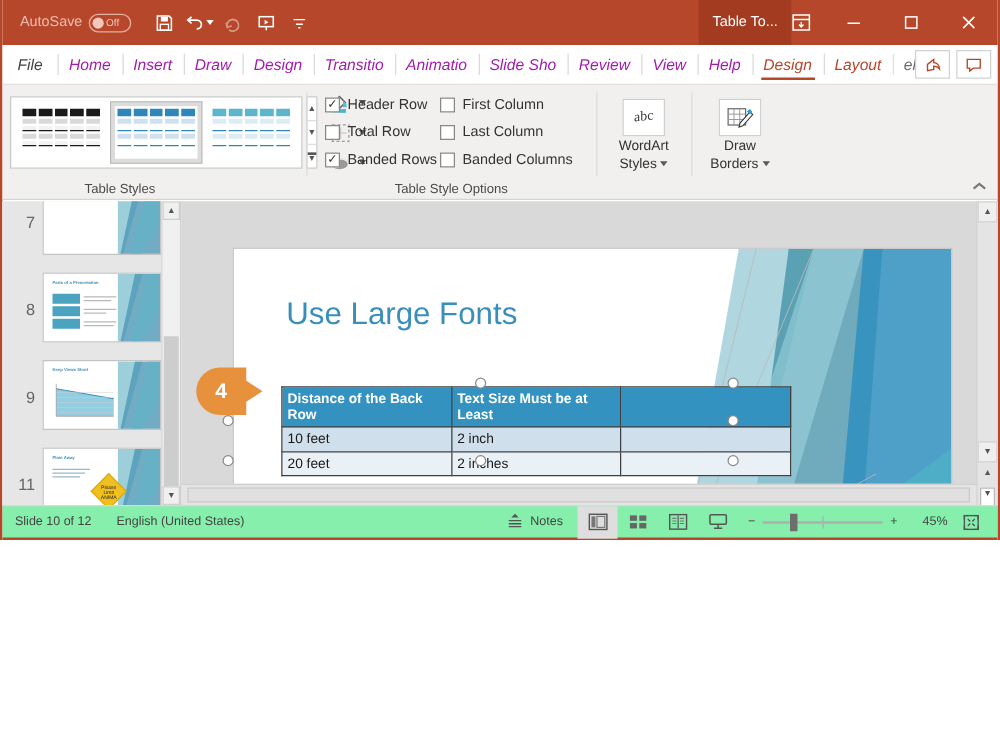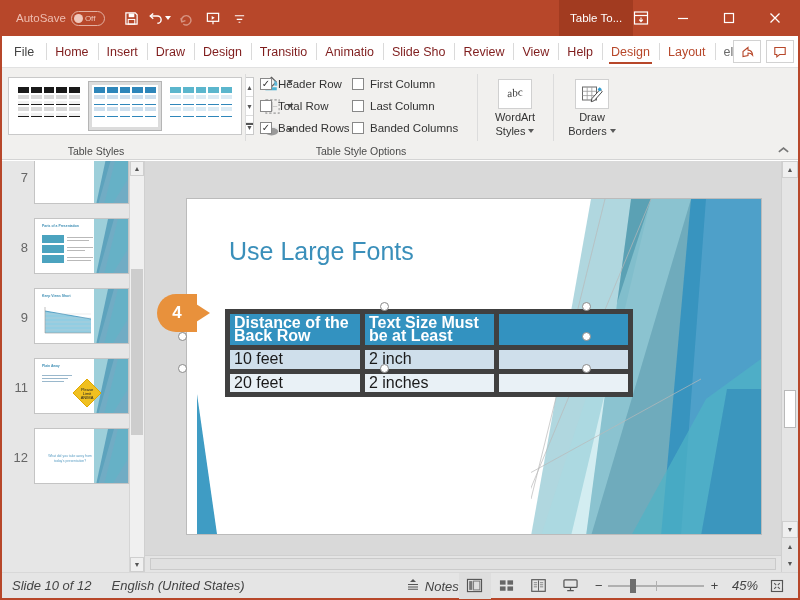--- a/index.html
+++ b/index.html
@@ -2,21 +2,21 @@
 <html><head>
 <meta charset="utf-8">
 <style>
   * { box-sizing: border-box; margin: 0; padding: 0; }
   html, body {
     width: 800px; height: 600px;
     font-family: "Liberation Sans", sans-serif;
     overflow: hidden; background: #fff;
   }
   #app {
-    width: 800px; height: 600px; position: relative;
+    width: 800px; height: 432px; position: relative;
     border: 2px solid #b7472a; border-top: none; border-bottom: none;
     background: #fff;
   }
 
   
   .titlebar {
     height: 36px; background: #b7472a; color: #fff;
     display: flex; align-items: center; position: relative;
   }
   .autosave {
@@ -48,25 +48,25 @@
   .tb-right { position: absolute; right: 0; top: 0; height: 36px; display: flex; }
   .tb-btn {
     width: 46px; height: 36px; display: flex; align-items: center;
     justify-content: center; color: #fff;
   }
   .tb-btn.ribbondisp { width: 38px; }
 
   
   .tabrow {
     height: 32px; background: #fff; display: flex; align-items: stretch;
-    position: relative; border-bottom: 1px solid #e1e1e1;
+    position: relative; border-bottom: 1px solid #e1e1e1; font-style: italic;
   }
   .tab {
     display: flex; align-items: center; padding: 0 9px;
-    font-size: 12.5px; color: #7f1d1d; position: relative; white-space: nowrap;
+    font-size: 12.5px; color: #a21caf; position: relative; white-space: nowrap;
   }
   .tab.file { color: #444; padding: 0 12px; }
   .tab + .tab::before {
     content: ""; position: absolute; left: 0; top: 7px; bottom: 7px;
     width: 1px; background: #dadada;
   }
   .tab.ctx { color: #b7472a; }
   .tab.ctx-active { color: #b7472a; }
   .tab.ctx-active::after {
     content: ""; position: absolute; left: 7px; right: 7px; bottom: 3px;
@@ -194,22 +194,22 @@
     overflow: hidden;
   }
   .slide-title {
     position: absolute; left: 42px; top: 38px; font-size: 25px; color: #3a8fba;
     font-family: "Liberation Sans", sans-serif; white-space: nowrap;
   }
 
   
   .tbl { position: absolute; left: 38px; top: 110px; width: 408px; border-collapse: collapse; }
   .tbl td {
-    font-size: 16px; padding: 3px 4px; vertical-align: top;
-    border: 5px solid #404040; line-height: 12.5px;
+    font-size: 11px; padding: 3px 4px; vertical-align: top;
+    border: 1px solid #404040; line-height: 12.5px;
   }
   .tbl .hdr { background: #3392c0; color: #fff; font-weight: bold; height: 31px; }
   .tbl .band { background: #cfdfeb; color: #1a1a1a; }
   .tbl .plain { background: #e9f1f6; color: #1a1a1a; }
   .tbl .c1 { width: 136px; }
   .tbl .c2 { width: 136px; }
   .tbl .c3 { width: 136px; }
 
   .handles { position: absolute; left: 0; top: 0; right: 0; bottom: 0; pointer-events: none; }
   .hdl {
@@ -244,27 +244,26 @@
   .vs-bottom { position: absolute; left: 0; right: 0; bottom: 0; }
   .hscroll {
     position: absolute; left: 0; right: 17px; bottom: 0; height: 17px;
     background: #e4e4e4; border-top: 1px solid #d0d0d0;
   }
   .hs-track { position: absolute; left: 5px; right: 5px; top: 2px; bottom: 2px; background: #e0e0e0; border: 1px solid #cacaca; }
 
   
   .statusbar {
     position: absolute; left: 0; right: 0; bottom: 0; height: 28px;
-    background: #e5e5e5; border-top: 1px solid #d8d8d8;
-    display: flex; align-items: center; font-size: 13px; color: #444;
+    background: #86efac; border-top: 1px solid #d8d8d8;
+    display: flex; align-items: center; font-size: 10px; color: #444;
     border-bottom: 2px solid #b7472a;
-    font-style: italic;
   }
   .sb-item { padding: 0 10px; white-space: nowrap; }
-  .sb-notes { display: flex; align-items: flex-end; gap: 5px; margin-left: auto; }
+  .sb-notes { display: flex; align-items: center; gap: 5px; margin-left: auto; padding-right: 12px; }
   .sb-views { display: flex; align-items: center; }
   .vbtn {
     width: 32px; height: 26px; display: flex; align-items: center; justify-content: center;
   }
   .vbtn.active { background: #dedede; }
   .zoomwrap { display: flex; align-items: center; gap: 6px; padding: 0 8px; }
   .zline { width: 96px; height: 2px; background: #b0b0b0; position: relative; }
   .zknob { position: absolute; left: 22px; top: -6px; width: 6px; height: 14px; background: #6e6e6e; }
   .ztick { position: absolute; left: 48px; top: -4px; width: 1px; height: 10px; background: #b0b0b0; }
   .zpct { width: 34px; text-align: right; }

